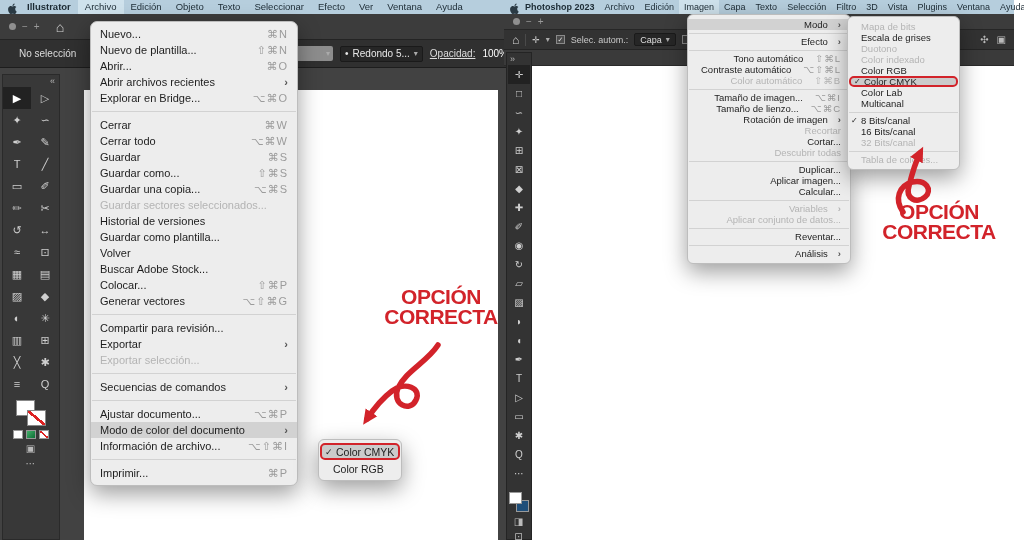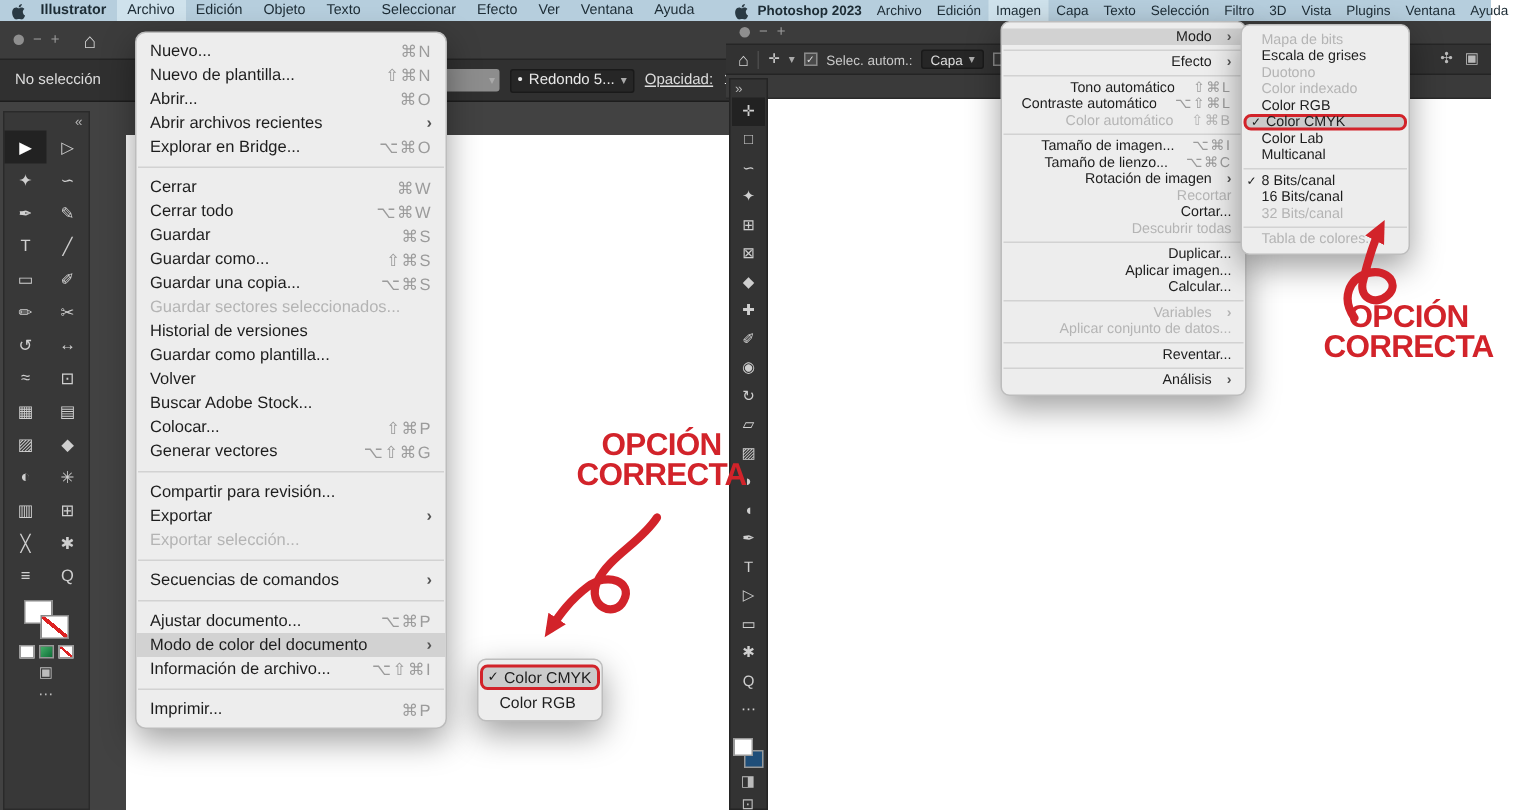--- a/index.html
+++ b/index.html
@@ -14,50 +14,50 @@
     --menu-dis:#b4b4b4;
     --menu-sc:#9b9b9b;
   }
   *{box-sizing:border-box;margin:0;padding:0}
   html,body{width:1024px;height:540px;overflow:hidden;background:#fff;
     font-family:"Liberation Sans","DejaVu Sans",sans-serif;}
   .stage{position:relative;width:1024px;height:540px;background:#fff;}
 
   
   .menubar{position:absolute;left:0;top:0;right:0;height:14px;background:var(--mbblue);
-    display:flex;align-items:center;font-size:9.5px;color:#1c2b34;z-index:5;}
+    display:flex;align-items:flex-end;font-size:9.5px;color:#1c2b34;z-index:5;}
   .apple{width:14px;display:flex;justify-content:center;align-items:center;margin-left:6px;}
   .mb-item{padding:0 7px;height:14px;line-height:14px;white-space:nowrap;}
   .mb-item.app-name{font-weight:bold;}
   .mb-item.active{background:var(--mbactive);}
   .ps .mb-item{padding:0 5px;font-size:9px;}
 
   
   .win-row1{position:absolute;left:0;top:14px;right:0;height:26px;background:var(--chrome1);
     border-bottom:1px solid #242424;display:flex;align-items:center;z-index:1;}
   .traffic{display:flex;align-items:center;gap:6px;margin-left:9px;color:#9a9a9a;font-size:10px;}
   .dot{width:7px;height:7px;border-radius:50%;background:#8f8f8f;display:inline-block;}
   .homeicon{color:#d5d5d5;font-size:14px;margin-left:16px;}
   .ai .ctrlbar{position:absolute;left:0;top:40px;right:0;height:28px;background:var(--chrome2);
     border-bottom:1px solid #1d1d1d;display:flex;align-items:center;z-index:1;color:#ddd;font-size:10px;}
-  .nosel{padding-left:10px;}
+  .nosel{padding-left:19px;}
   .ctrl-right{position:absolute;right:4px;display:flex;align-items:center;gap:7px;}
   .swatch-dd{width:72px;height:15px;background:#8d8d8d;border-radius:2px;display:flex;
     align-items:center;justify-content:flex-end;color:#2e2e2e;font-size:8px;padding-right:3px;}
   .brush-dd{height:16px;background:#262626;border:1px solid #1a1a1a;border-radius:2px;display:flex;
     align-items:center;gap:4px;padding:0 4px;color:#e8e8e8;}
   .ddcaret{font-size:8px;color:#aaa;}
   .opacity-lbl{text-decoration:underline;color:#ddd;text-align:center;}
   .opacity-val{color:#fff;}
 
   
   .ai{position:absolute;left:0;top:0;width:512px;height:540px;}
   .ai-body{position:absolute;left:0;top:68px;right:0;bottom:0;background:#424242;}
   .ai-canvas{position:absolute;left:84px;top:22px;right:14px;bottom:0;background:#fff;}
-  .ps{position:absolute;left:484px;top:0;width:510px;height:540px;}
+  .ps{position:absolute;left:504px;top:0;width:510px;height:540px;}
   .ps-row1{position:absolute;left:0;top:14px;right:0;height:16px;background:#3c3c3c;
     border-bottom:1px solid #262626;display:flex;align-items:center;z-index:1;}
   .ps-opts{position:absolute;left:0;top:30px;right:0;height:20px;background:#323232;
     border-bottom:1px solid #242424;display:flex;align-items:center;gap:6px;color:#c9c9c9;
     font-size:9px;z-index:1;padding-left:8px;}
   .vsep{width:1px;height:12px;background:#4a4a4a;}
   .cbx{width:9px;height:9px;border:1px solid #8a8a8a;background:#4a4a4a;display:inline-flex;
     align-items:center;justify-content:center;font-size:7px;color:#ddd;}
   .capa-dd{height:13px;background:#262626;border:1px solid #1a1a1a;border-radius:2px;
     display:flex;align-items:center;gap:4px;padding:0 5px;color:#ddd;}

